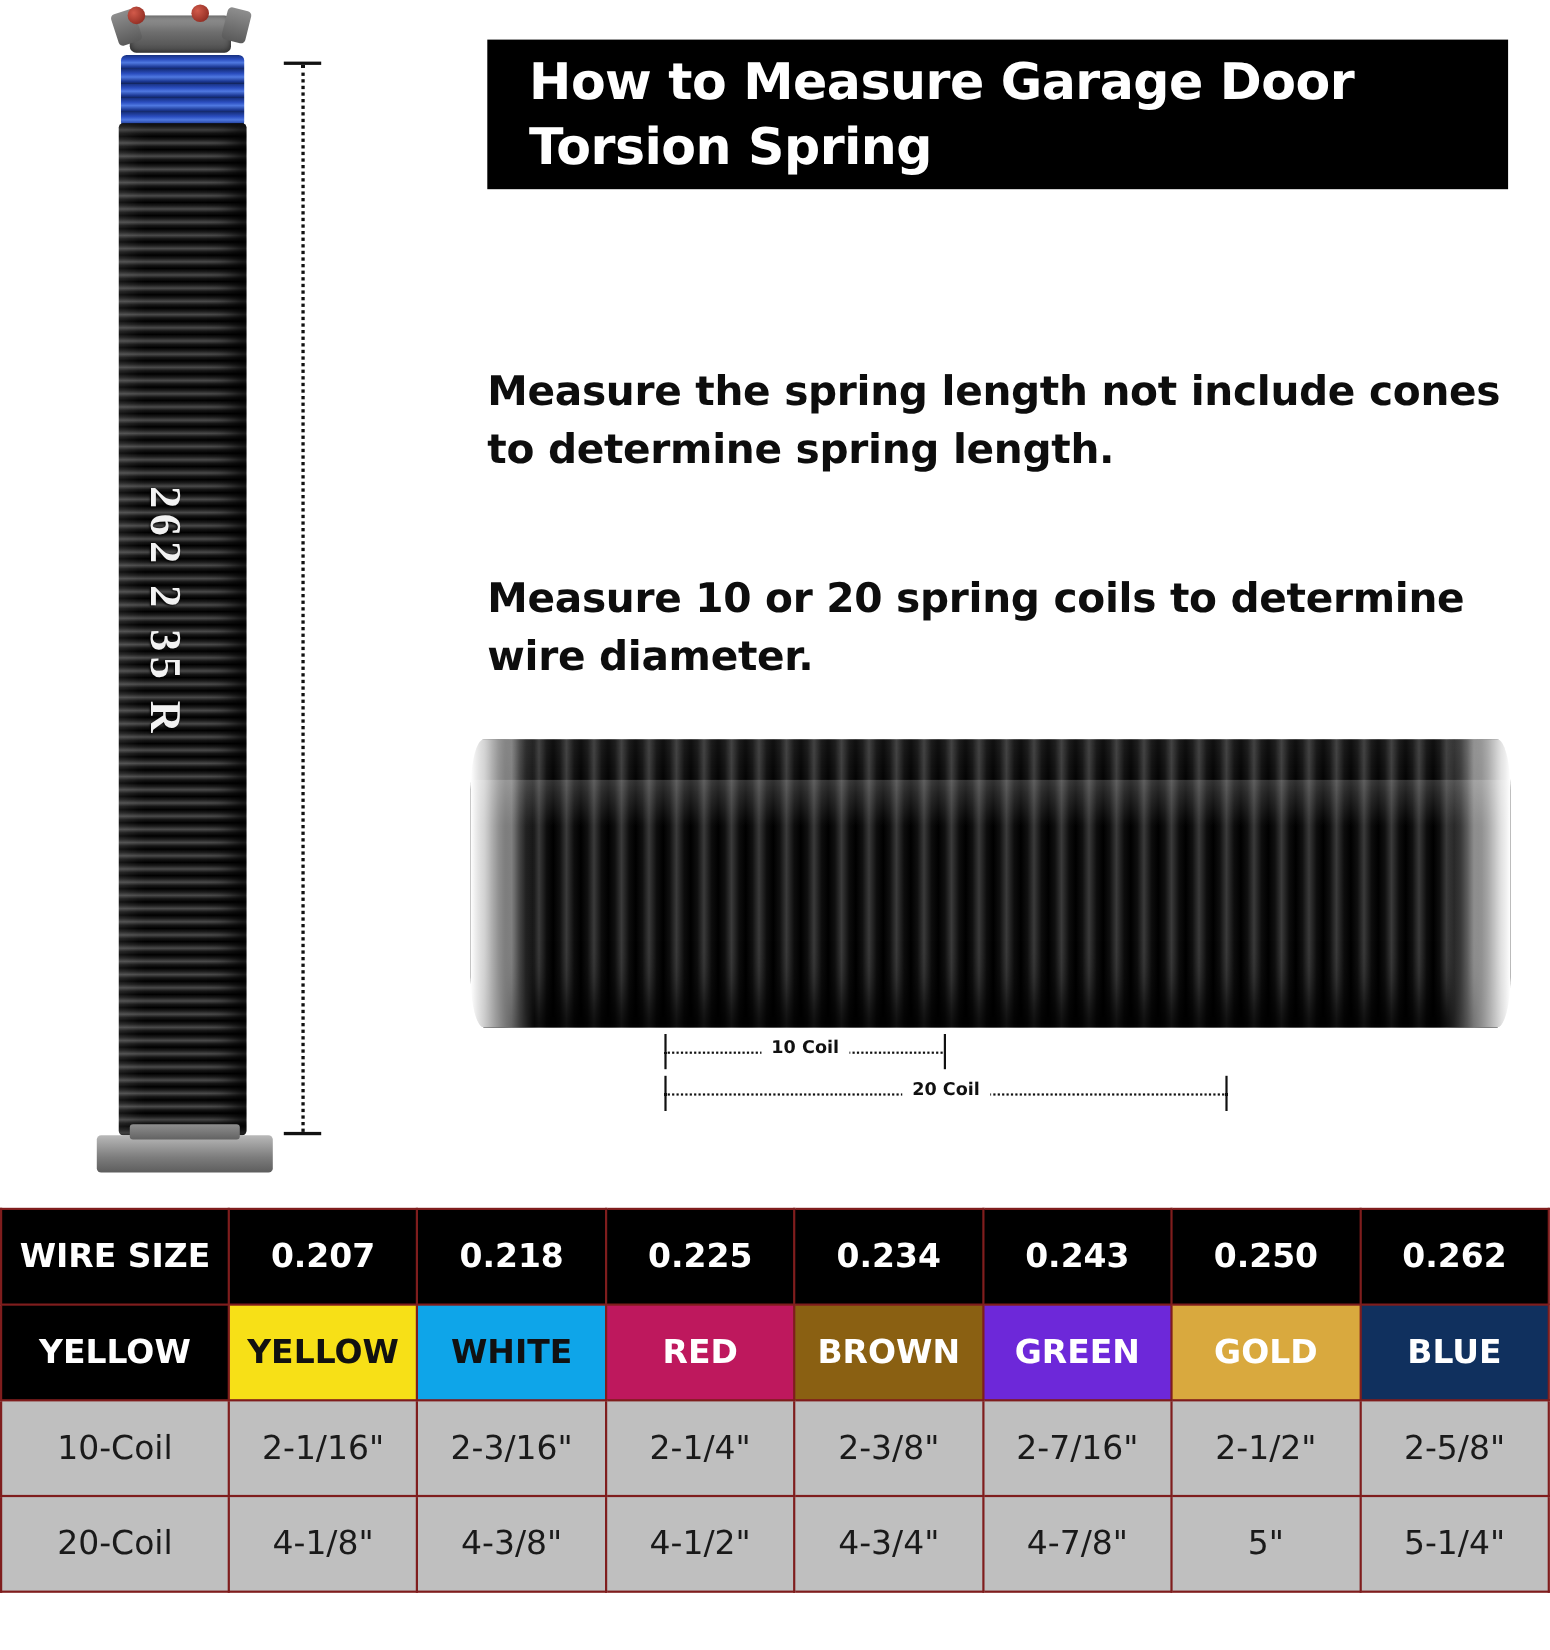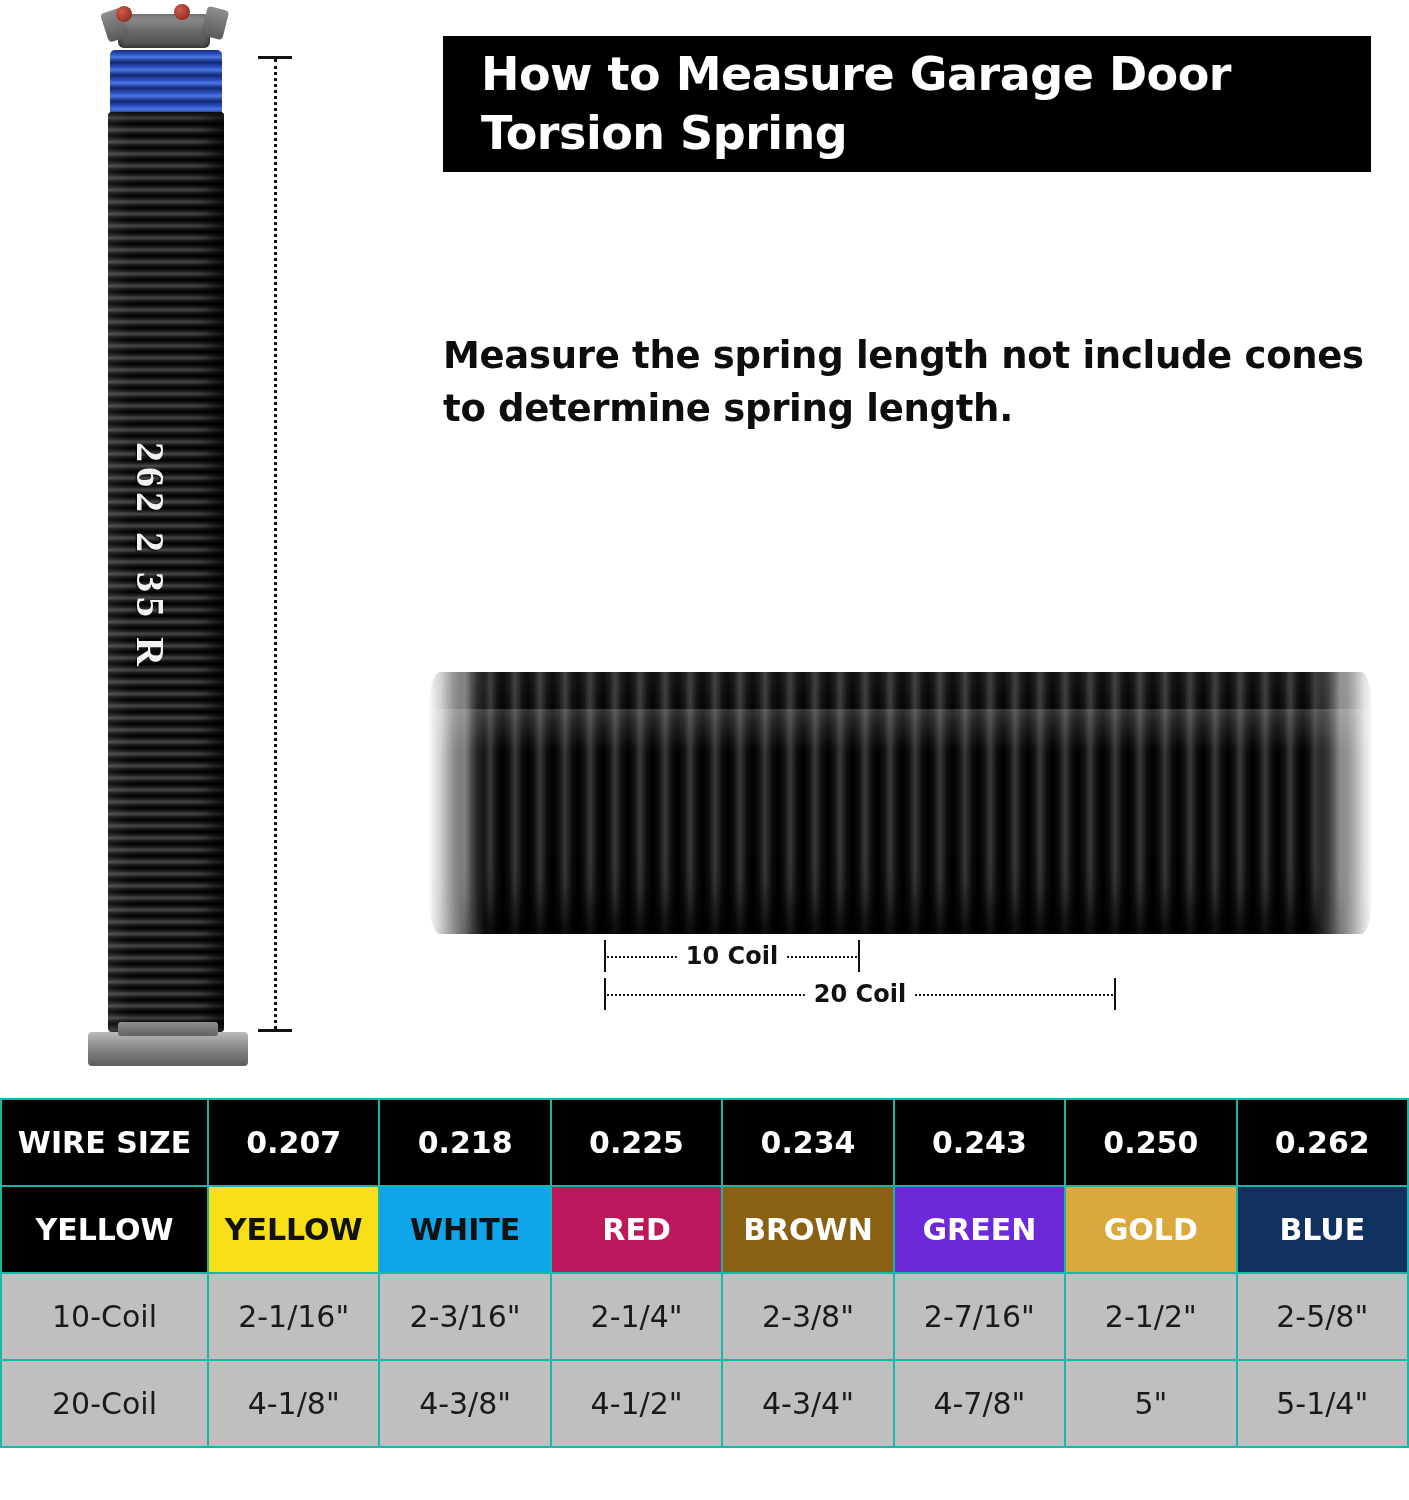--- a/index.html
+++ b/index.html
@@ -244,21 +244,21 @@
   }
   .cm-cap.l { left: 0; }
   .cm-cap.r { right: 0; }
   .cm-label {
     position: absolute;
     top: 4px;
     left: 50%;
     transform: translateX(-50%);
     background: #fff;
     padding: 0 9px;
-    font-size: 24px;
+    font-size: 16px;
     font-weight: bold;
     color: #111;
   }
 
   
   .table-wrap {
     position: absolute;
     left: 0;
     top: 1098px;
     width: 1409px;
@@ -268,21 +268,21 @@
     width: 1409px;
     table-layout: fixed;
   }
   table.spec td {
     height: 85px;
     text-align: center;
     vertical-align: middle;
     font-size: 30px;
     font-weight: bold;
     font-family: "DejaVu Sans", sans-serif;
-    border: 2px solid #14b8a6;
+    border: 2px solid #7f1d1d;
     padding: 0;
   }
   td.rowhead-dark {
     background: #000000;
     color: #ffffff;
     width: 205px;
     font-size: 29px;
   }
   tr.wire-row td { background: #000000; color: #ffffff; }
   tr.color-row td { font-size: 30px; }
@@ -322,20 +322,21 @@
       <div class="dash"></div>
       <div class="tick bottom"></div>
     </div>
   </div>
 
   <div class="title-banner">
     <div class="title-text">How to Measure Garage Door Torsion Spring</div>
   </div>
 
   <div class="instruction one">Measure the spring length not include cones to determine spring length.</div>
+  <div class="instruction two">Measure 10 or 20 spring coils to determine wire diameter.</div>
 
   <div class="horiz-spring">
     <div class="fade-l"></div>
     <div class="fade-r"></div>
   </div>
 
   <div class="coil-measure cm10">
     <div class="cm-cap l"></div>
     <div class="cm-line"></div>
     <div class="cm-cap r"></div>

